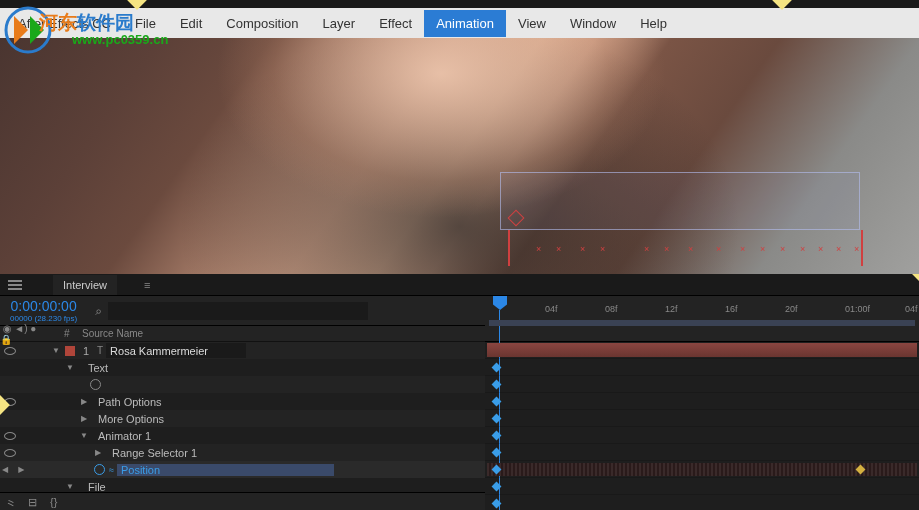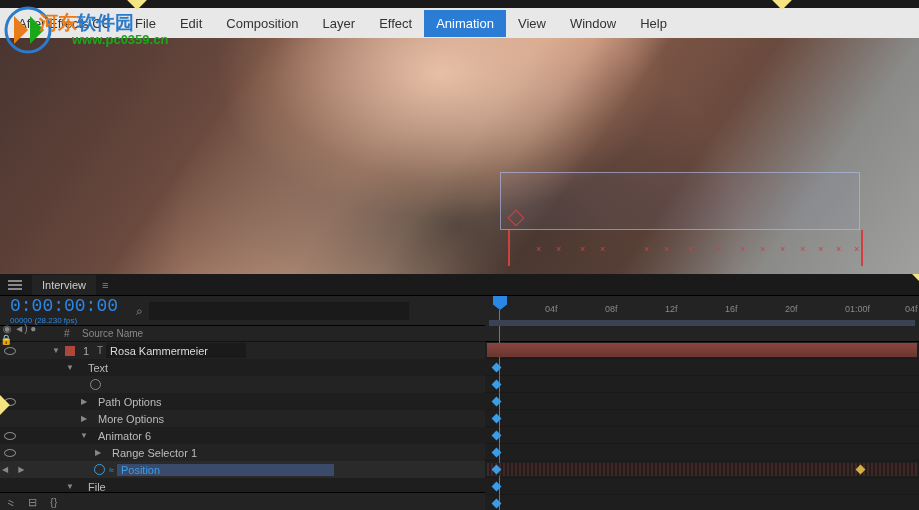--- a/index.html
+++ b/index.html
@@ -21,30 +21,30 @@
 .viewer { height: 236px; background: linear-gradient(125deg, #4a3530 0%, #5c4038 15%, #6b4a3e 25%, #d4a48a 42%, #e8b89a 50%, #d4a48a 55%, #7a5445 62%, #6a4a3e 72%, #8a8a88 85%, #a0a09e 100%); position: relative; overflow: hidden; }
 .viewer::before { content: ""; position: absolute; inset: 0; background: radial-gradient(ellipse 280px 180px at 48% 15%, rgba(240,200,175,0.85), rgba(180,130,105,0.3) 60%, transparent 80%), radial-gradient(ellipse 400px 300px at 50% 80%, rgba(30,30,30,0.7), transparent 70%); }
 .text-box { position: absolute; left: 500px; top: 134px; width: 360px; height: 58px; border: 1px solid rgba(180,190,240,0.6); background: rgba(140,150,220,0.08); }
 .text-anchor { position: absolute; left: 510px; top: 174px; width: 12px; height: 12px; border: 1px solid #d04040; transform: rotate(45deg); }
 .marker-line { position: absolute; left: 508px; top: 192px; width: 2px; height: 36px; background: #d04040; }
 .marker-x { position: absolute; color: #d04040; font-size: 9px; top: 206px; }
 .marker-line-r { position: absolute; right: 56px; top: 192px; width: 2px; height: 36px; background: #d04040; }
 .y-diamond { position: absolute; width: 14px; height: 14px; background: #f5e482; transform: rotate(45deg); }
 
 
-.panel-tabs { height: 22px; background: #1a1a1a; display: flex; align-items: center; padding-left: 8px; border-bottom: 1px solid #000; }
+.panel-tabs { height: 22px; background: #1a1a1a; display: flex; align-items: center; padding-left: 8px; border-bottom: 1px solid #000; gap: 21px; }
 .panel-tabs .hamburger { width: 14px; height: 10px; margin-right: 10px; display: flex; flex-direction: column; justify-content: space-between; }
 .panel-tabs .hamburger span { height: 2px; background: #888; }
 .tab { font-size: 11px; padding: 4px 10px; background: #232323; color: #ccc; }
 .tab-close { font-size: 11px; padding: 0 6px; color: #888; }
 
 
 .tl-header { height: 30px; background: #232323; display: flex; align-items: center; border-bottom: 1px solid #000; }
 .timecode-box { padding: 2px 10px; }
-.timecode { color: #2b87e6; font-size: 18px; font-family: Liberation Mono, monospace; text-align: center; }
+.timecode { color: #2b87e6; font-size: 14px; font-family: Liberation Sans, sans-serif; text-align: center; }
 .timecode-sub { color: #2b87e6; font-size: 8px; }
 .search-box { margin-left: 6px; width: 260px; height: 18px; background: #1a1a1a; border: none; color: #888; padding: 0 6px; font-size: 11px; }
 .search-icon { color: #888; margin-left: 8px; font-size: 12px; }
 .tl-icons { margin-left: auto; display: flex; gap: 10px; padding-right: 8px; }
 .tl-icon { width: 14px; height: 14px; color: #999; display: flex; align-items: center; justify-content: center; font-size: 11px; }
 
 
 .col-headers { height: 16px; background: #232323; display: flex; font-size: 10px; color: #888; border-bottom: 1px solid #111; align-items: center; }
 .col-eye { width: 50px; }
 .col-num { width: 18px; }
@@ -261,21 +261,21 @@
     <div style="width:280px"></div>
   </div>
 
   <div class="row dark">
     <div class="eye-col">
         <div class="eye"></div>
       </div>
     <div style="width:28px"></div>
     <span class="chev">▼</span>
     <span style="width:8px"></span>
-    <span class="row-text">Animator 6</span>
+    <span class="row-text">Animator 1</span>
     <span class="animate-btn">
         <span>Add:</span>
         <span class="play-circle">▶</span>
       </span>
     <div style="width:166px"></div>
   </div>
 
   <div class="row">
     <div class="eye-col">
         <div class="eye"></div>

